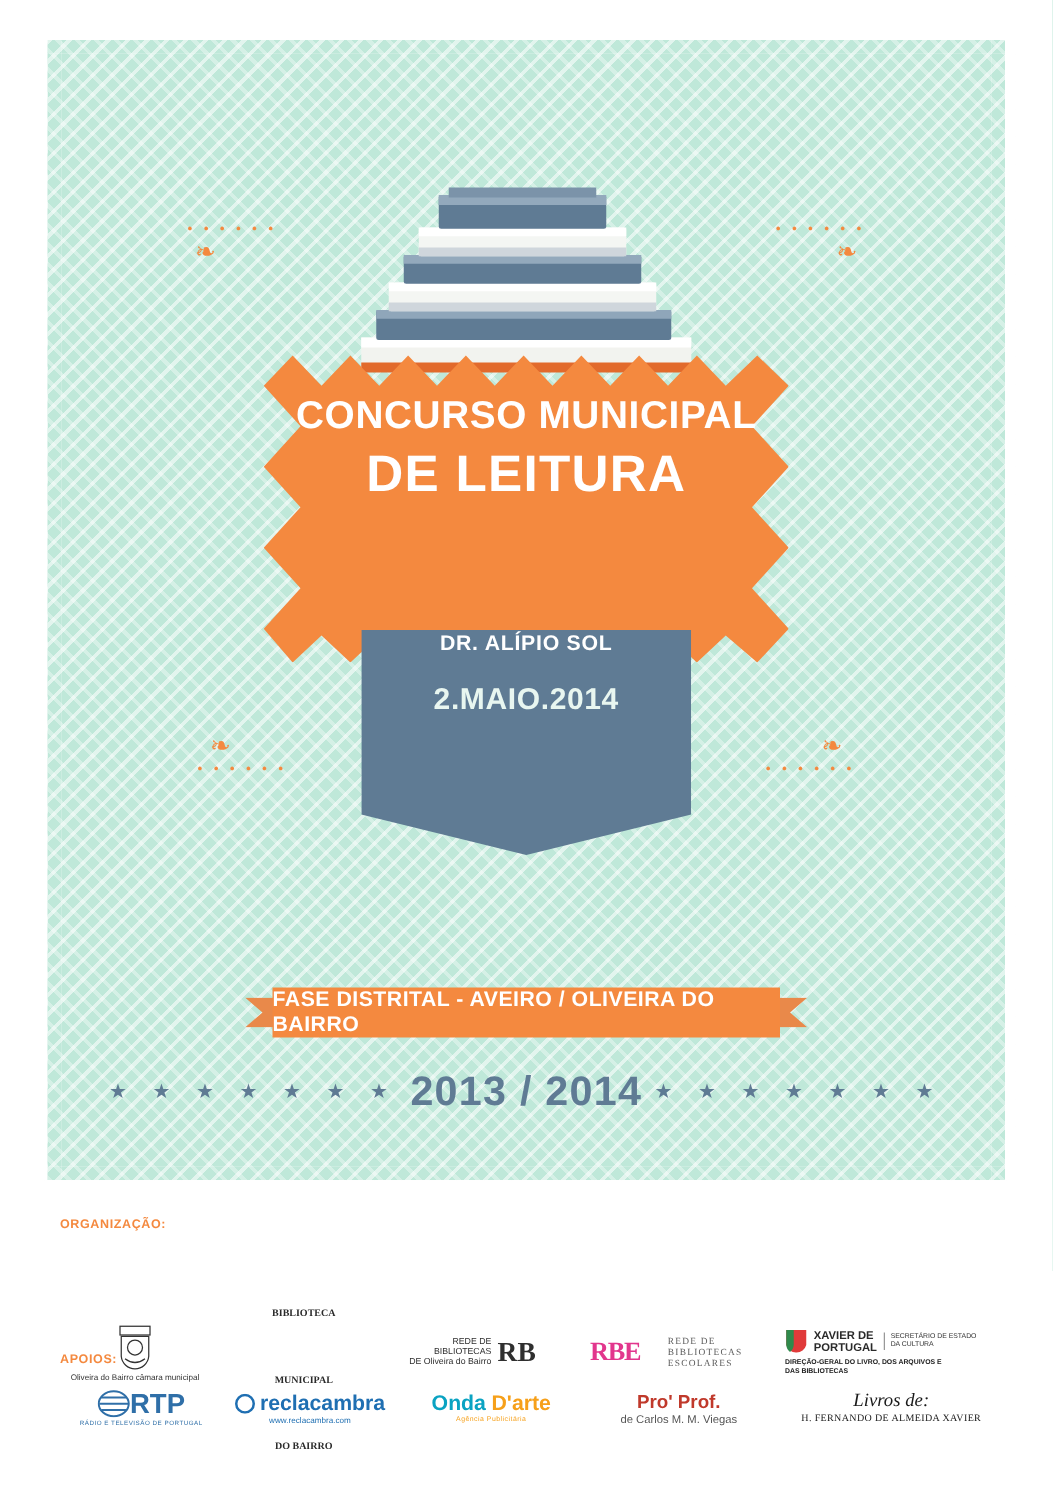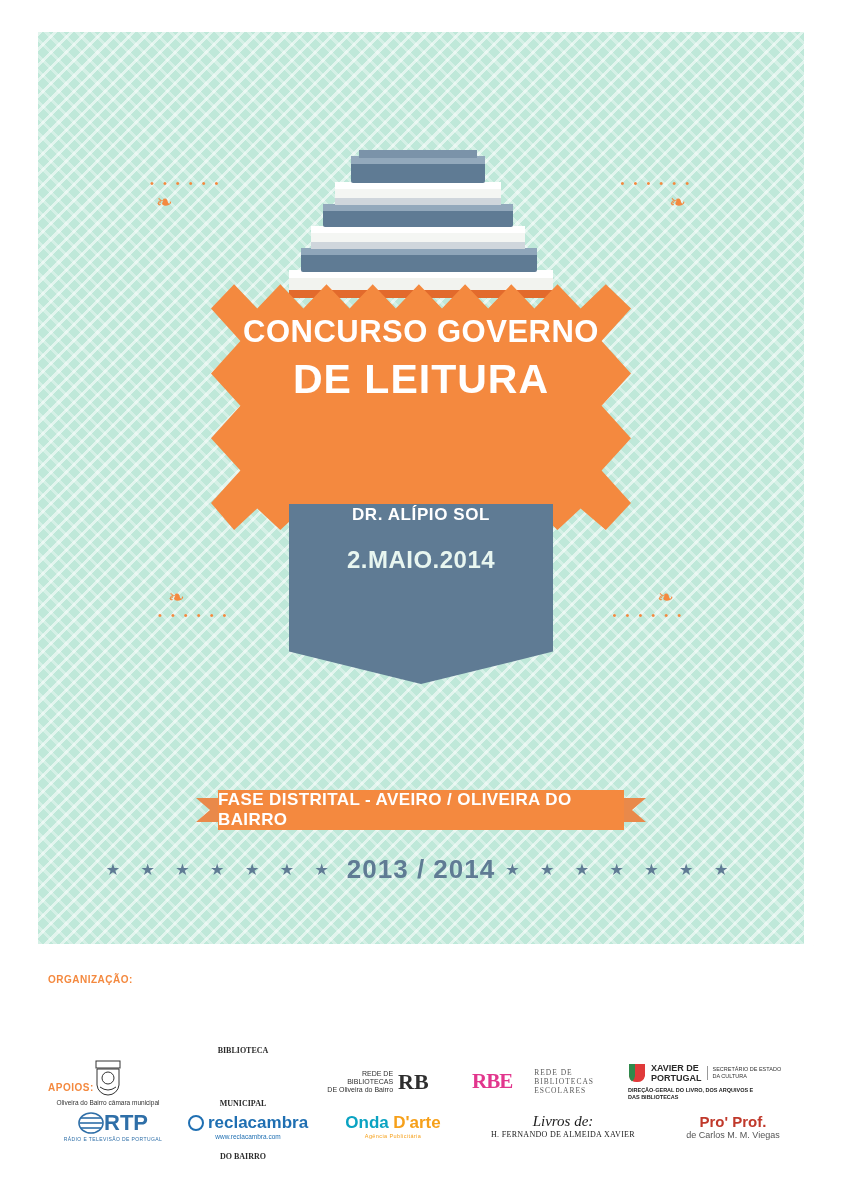--- a/index.html
+++ b/index.html
@@ -107,21 +107,21 @@
     display:flex;align-items:center;justify-content:center;
     color:#fff;font-size:17px;font-weight:bold;letter-spacing:.4px;
   }
 
   
   .yearrow{
     position:absolute;left:0;right:0;top:822px;
     display:flex;align-items:center;justify-content:center;gap:10px;
   }
   .stars{color:#5f7b94;font-size:16px;letter-spacing:8px;}
-  .year{color:#5f7b94;font-size:26px;font-weight:bold;letter-spacing:1px;}
+  .year{color:#5f7b94;font-size:33px;font-weight:bold;letter-spacing:1px;}
 
   
   .orn{position:absolute;color:#f4893f;font-size:15px;line-height:1;}
   .dots{position:absolute;color:#f4893f;font-size:11px;letter-spacing:3px;line-height:1;}
 
   
   .footer{position:absolute;left:0;top:952px;width:842px;height:240px;background:#fff;}
   .sec-label{
     position:absolute;left:48px;color:#f4893f;font-size:10px;font-weight:bold;letter-spacing:.5px;
   }
@@ -194,21 +194,21 @@
   <span class="orn" style="left:118px;top:160px;font-size:20px;">❧</span>
   <span class="orn" style="right:118px;top:160px;font-size:20px;">❧</span>
   <span class="orn" style="left:130px;top:555px;font-size:20px;">❧</span>
   <span class="orn" style="right:130px;top:555px;font-size:20px;">❧</span>
   <span class="dots" style="left:120px;top:578px;">• • • • • •</span>
   <span class="dots" style="right:120px;top:578px;">• • • • • •</span>
 
   <div class="burst">
     <div class="burst-shape"></div>
     <div class="burst-text">
-      <div class="t1">CONCURSO GOVERNO</div>
+      <div class="t1">CONCURSO MUNICIPAL</div>
       <div class="t2">DE LEITURA</div>
     </div>
   </div>
 
   <div class="shield">
     <div class="venue" style="padding-top:0">DR. ALÍPIO SOL</div>
     <div class="date">2.MAIO.2014</div>
   </div>
 
   <div class="ribbon">
@@ -313,23 +313,23 @@
     </div>
 
     <div class="logo" style="width:150px;">
       <div>
         <span class="onda">Onda</span>
         <span class="onda onda2">D'arte</span>
       </div>
       <div class="onda-cap">Agência Publicitária</div>
     </div>
 
+    <div class="logo" style="width:150px;">
+      <div class="proprof">Pro' Prof.</div>
+      <div class="proprof-cap">de Carlos M. M. Viegas</div>
+    </div>
+
     <div class="logo" style="width:190px;">
       <div class="livros">Livros de:</div>
       <div class="livros-cap">H. FERNANDO DE ALMEIDA XAVIER</div>
     </div>
-
-    <div class="logo" style="width:150px;">
-      <div class="proprof">Pro' Prof.</div>
-      <div class="proprof-cap">de Carlos M. M. Viegas</div>
-    </div>
   </div>
 </div>
 
 </body></html>

